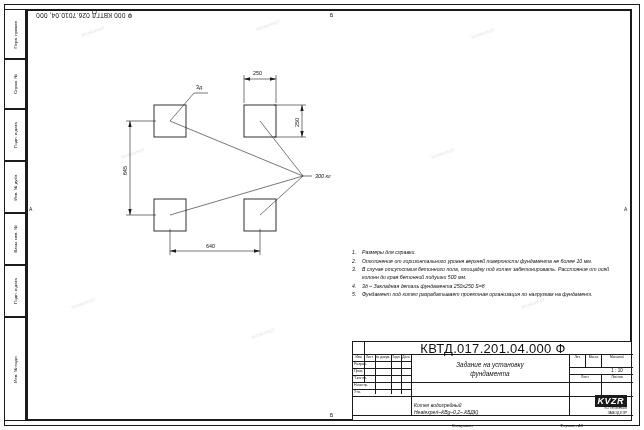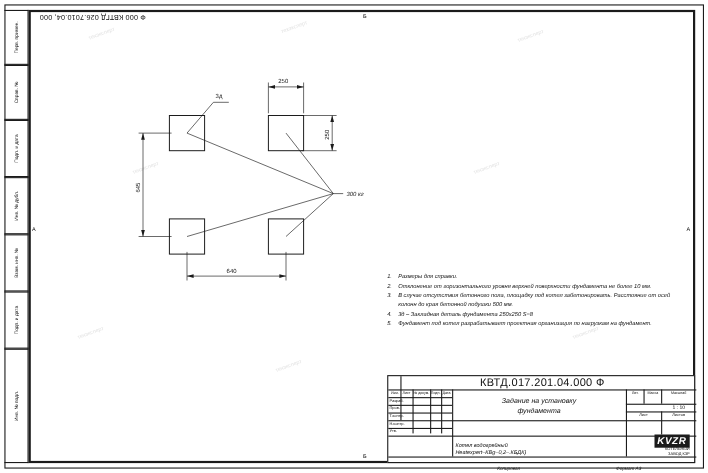--- a/index.html
+++ b/index.html
@@ -90,21 +90,21 @@
     border:1px solid #1b1b1b;box-sizing:border-box;
     font-size:4.4px;color:#111;background:#fff;
   }
   .tb-line{position:absolute;background:#1b1b1b;}
   .tb-h{height:1px;left:0;width:280px;}
   .tb-v{width:1px;top:0;}
   .tb-txt{position:absolute;font-size:4.2px;line-height:1.1;color:#111;}
   .tb-code{
     position:absolute;left:0;top:0;width:280px;height:12px;
     display:flex;align-items:center;justify-content:center;
-    font-size:10px;letter-spacing:.3px;
+    font-size:13px;letter-spacing:.3px;
   }
   .tb-name{
     position:absolute;left:58px;top:13px;width:158px;height:28px;
     display:flex;flex-direction:column;align-items:center;justify-content:center;
     font-size:6.4px;font-style:italic;line-height:1.45;text-align:center;
   }
   .tb-obj{
     position:absolute;left:58px;top:55px;width:158px;height:24px;
     display:flex;flex-direction:column;justify-content:center;
     padding-left:3px;box-sizing:border-box;

